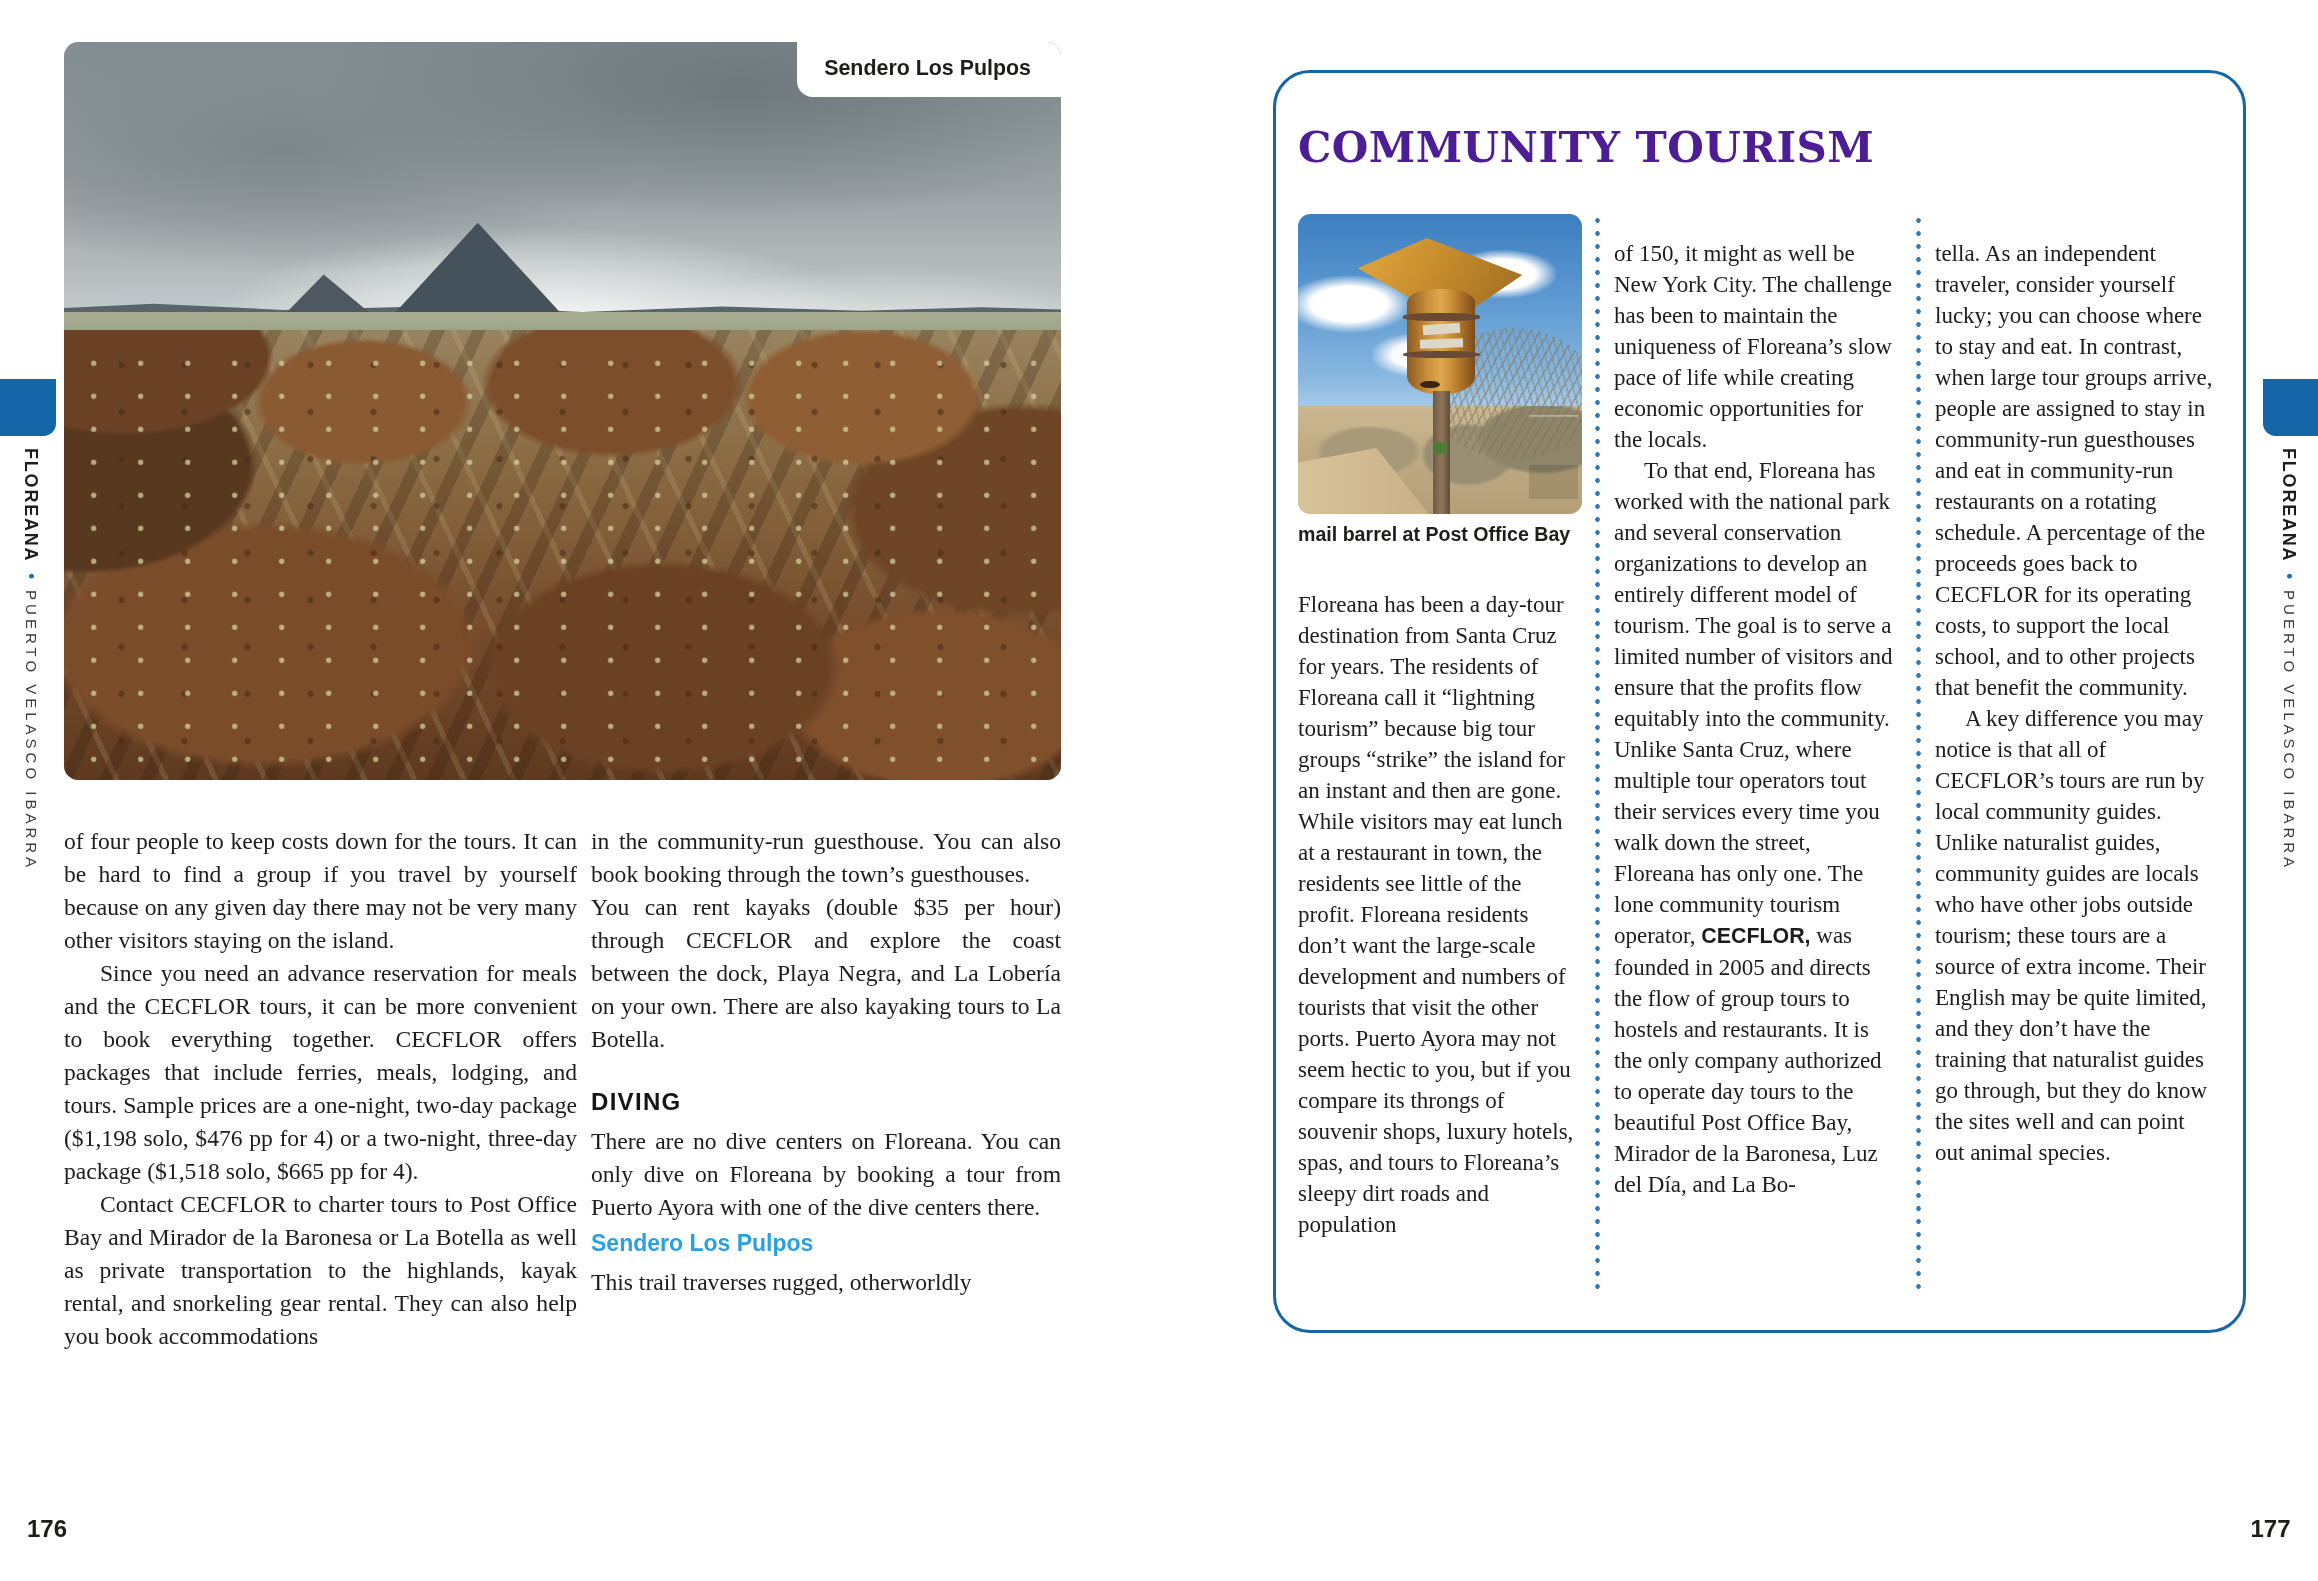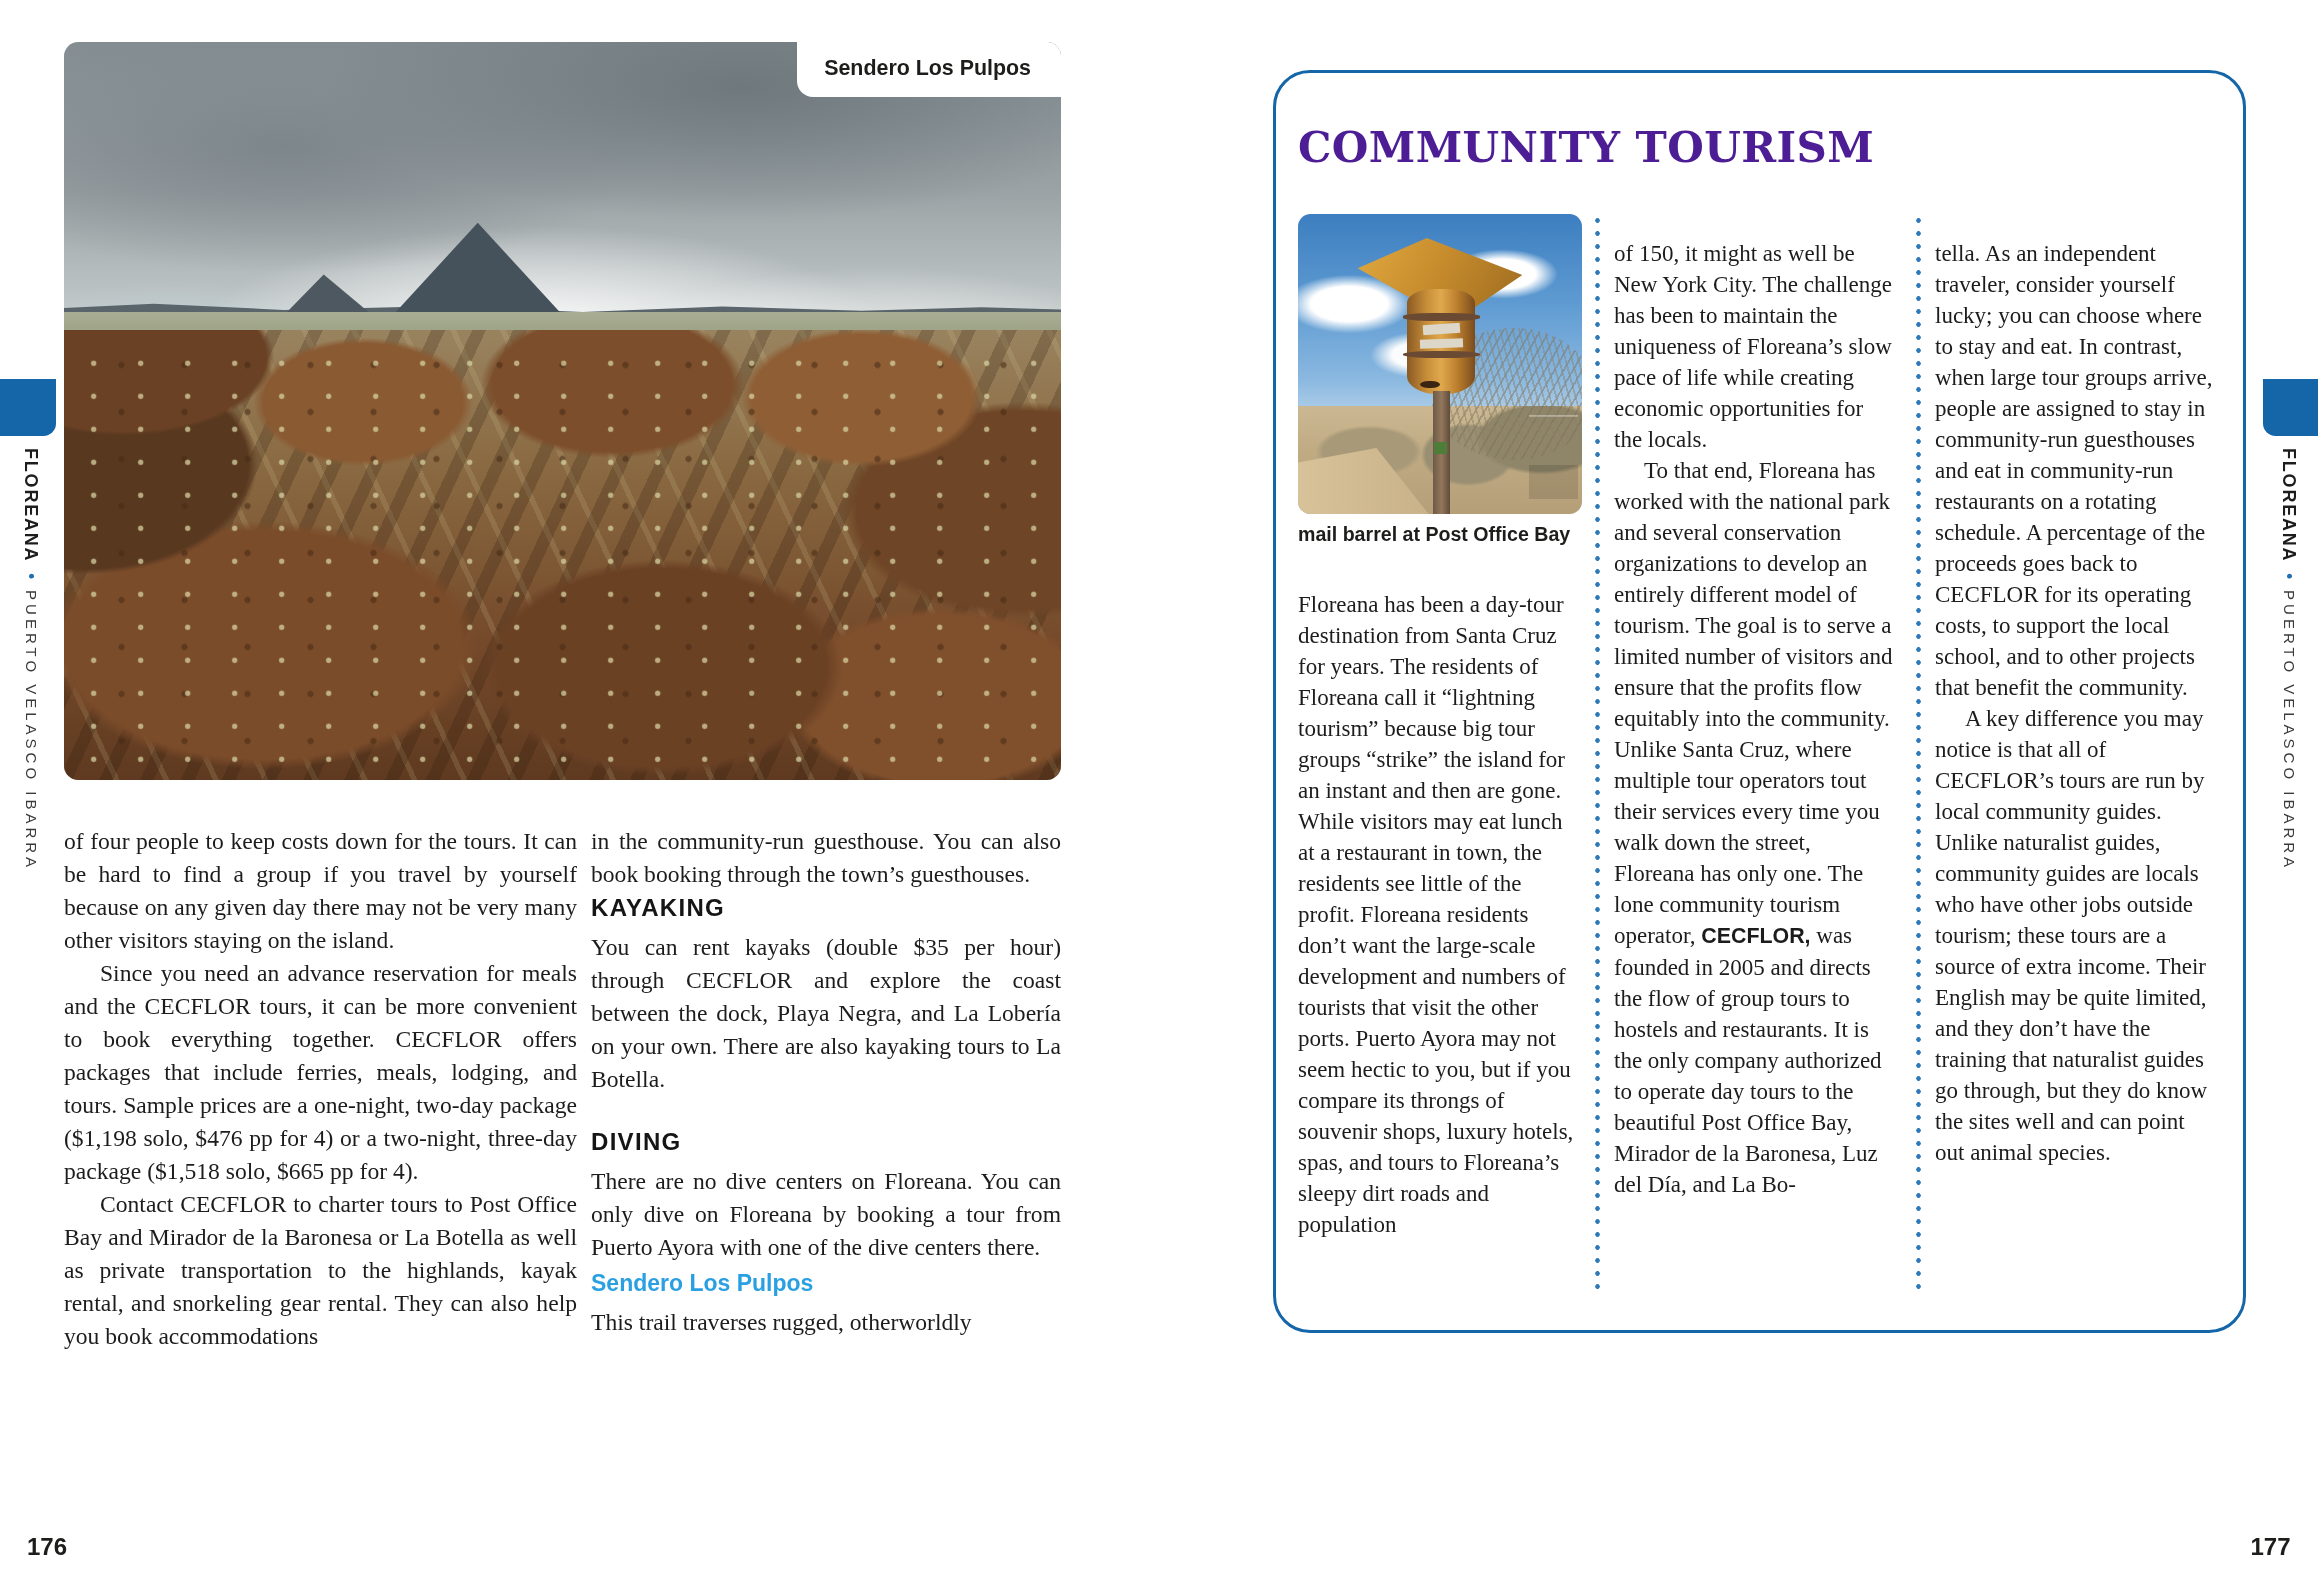--- a/index.html
+++ b/index.html
@@ -64,21 +64,21 @@
   .lcol p{margin:0;}
   .indent{text-indent:36px;}
   .h-rec{font-family:"Liberation Sans",sans-serif;font-weight:700;font-size:28px;color:#d64069;
          margin:25px 0 3.6px;text-align:left;}
   .h-sub{font-family:"Liberation Sans",sans-serif;font-weight:700;font-size:24px;letter-spacing:1.3px;
          color:#151515;margin:0 0 7.1px;text-align:left;}
   .h-sub.mt{margin-top:28.5px;}
   .h-trail{font-family:"Liberation Sans",sans-serif;font-weight:700;font-size:23px;color:#2aa0e2;
          margin:3.6px 0 5.4px;text-align:left;}
 
-  .pagenum{position:absolute;bottom:20px;font-family:"Liberation Sans",sans-serif;
+  .pagenum{position:absolute;bottom:38px;font-family:"Liberation Sans",sans-serif;
            font-weight:700;font-size:24px;color:#1d1d1b;}
   .pagenum-left{left:27px;}
   .pagenum-right{right:28.5px;}
 
   
   .cbox{position:absolute;left:1273px;top:70px;width:967px;height:1257px;border:3.1px solid #1566a9;
         border-radius:37px;background:#ffffff;}
   .cbox-title{position:absolute;left:1298px;top:95px;font-family:"DejaVu Serif",serif;font-weight:700;
         font-size:42px;letter-spacing:0.4px;color:#4c1d95;}
   .dotline{position:absolute;top:214px;height:1077px;width:5.4px;background-image:
@@ -161,21 +161,20 @@
   </div>
 
   <div class="lcol lcol1">
     <p>of four people to keep costs down for the tours. It can be hard to find a group if you travel by yourself because on any given day there may not be very many other visitors staying on the island.</p>
     <p class="indent">Since you need an advance reservation for meals and the CECFLOR tours, it can be more convenient to book everything together. CECFLOR offers packages that include ferries, meals, lodging, and tours. Sample prices are a one-night, two-day package ($1,198 solo, $476 pp for 4) or a two-night, three-day package ($1,518 solo, $665 pp for 4).</p>
     <p class="indent">Contact CECFLOR to charter tours to Post Office Bay and Mirador de la Baronesa or La Botella as well as private transportation to the highlands, kayak rental, and snorkeling gear rental. They can also help you book accommodations</p>
   </div>
 
   <div class="lcol lcol2">
     <p>in the community-run guesthouse. You can also book booking through the town’s guesthouses.</p>
-    <h3 class="h-sub">KAYAKING</h3>
     <p>You can rent kayaks (double $35 per hour) through CECFLOR and explore the coast between the dock, Playa Negra, and La Lobería on your own. There are also kayaking tours to La Botella.</p>
     <h3 class="h-sub mt">DIVING</h3>
     <p>There are no dive centers on Floreana. You can only dive on Floreana by booking a tour from Puerto Ayora with one of the dive centers there.</p>
     <h4 class="h-trail">Sendero Los Pulpos</h4>
     <p>This trail traverses rugged, otherworldly</p>
   </div>
 
   <div class="pagenum pagenum-left">176</div>
 
   <div class="cbox"></div>

